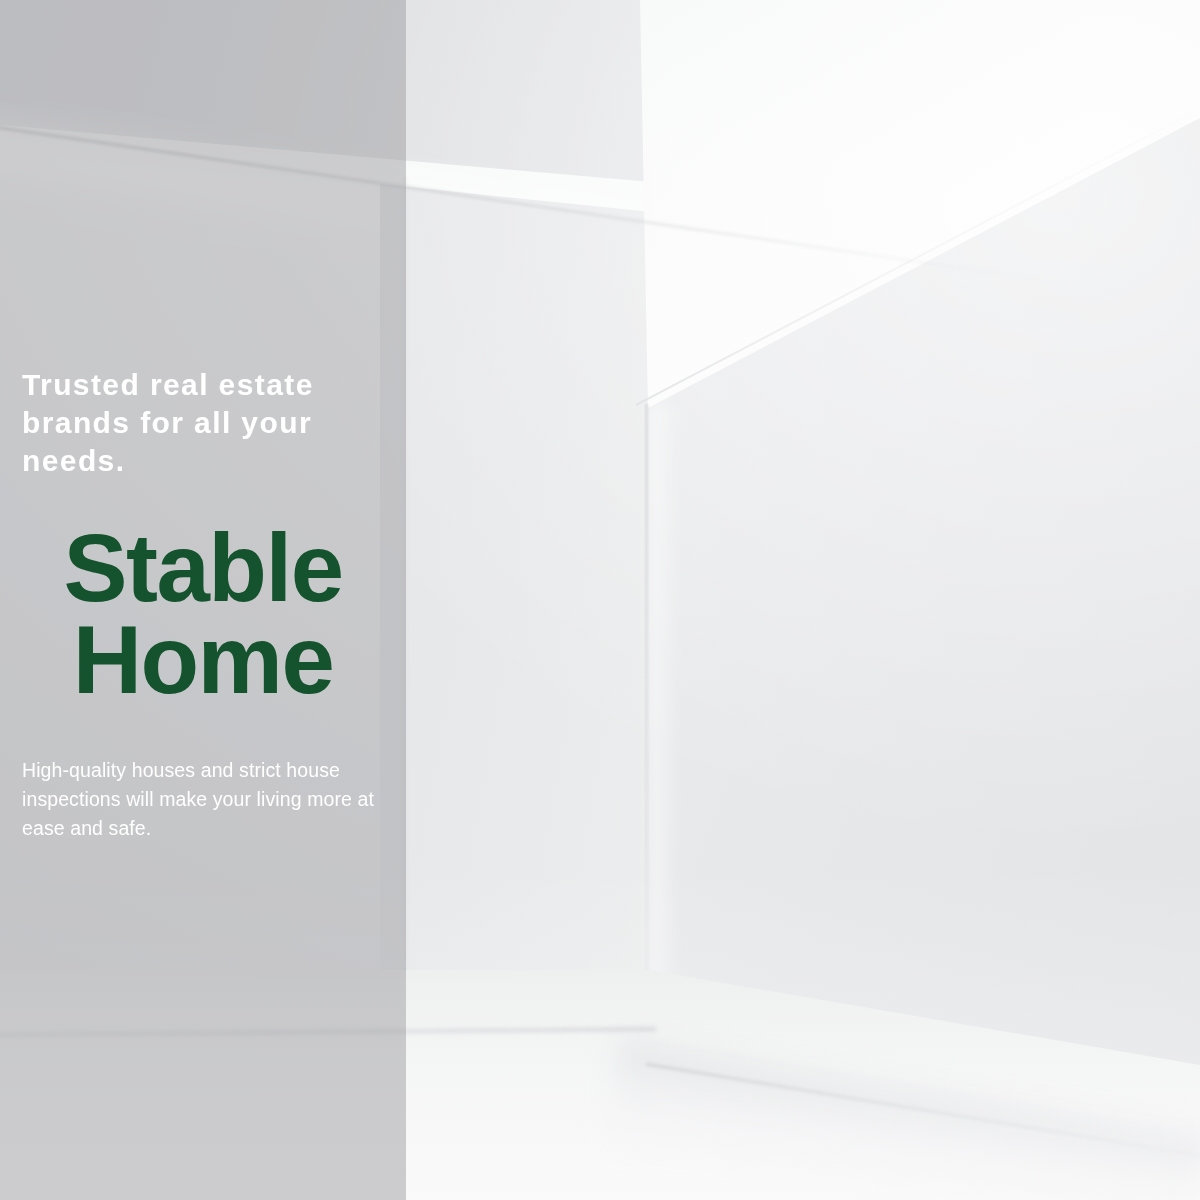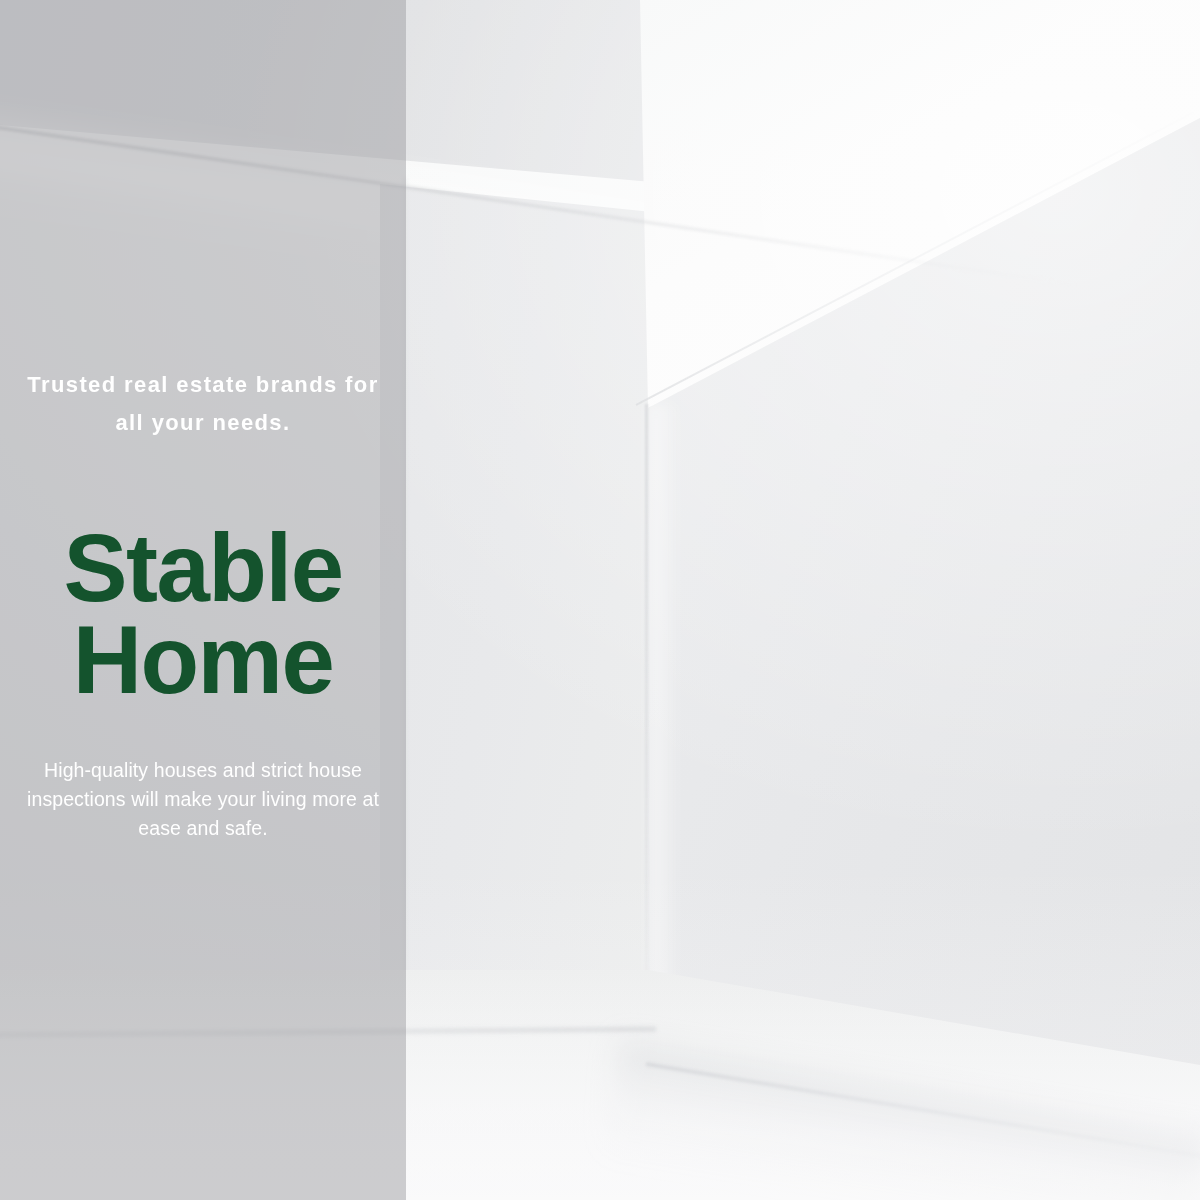--- a/index.html
+++ b/index.html
@@ -195,23 +195,22 @@
     position: absolute;
     left: 0; top: 0;
     width: 406px; height: 1200px;
   }
 
   .eyebrow {
     position: absolute;
     left: 22px; top: 366px;
     width: 362px;
     margin: 0;
-    text-align: center;
     color: #ffffff;
-    font-size: 22px;
+    font-size: 30px;
     font-weight: 700;
     line-height: 38px;
     letter-spacing: 1.4px;
   }
 
   .headline {
     position: absolute;
     left: 22px; top: 522px;
     width: 362px;
     margin: 0;
@@ -221,21 +220,21 @@
     font-weight: 800;
     line-height: 92px;
     letter-spacing: -1.5px;
   }
 
   .body-copy {
     position: absolute;
     left: 22px; top: 756px;
     width: 362px;
     margin: 0;
-    text-align: center;
+    text-align: left;
     color: #ffffff;
     font-size: 19.5px;
     font-weight: 400;
     line-height: 29px;
     letter-spacing: .1px;
   }
 </style>
 </head>
 <body>
 

